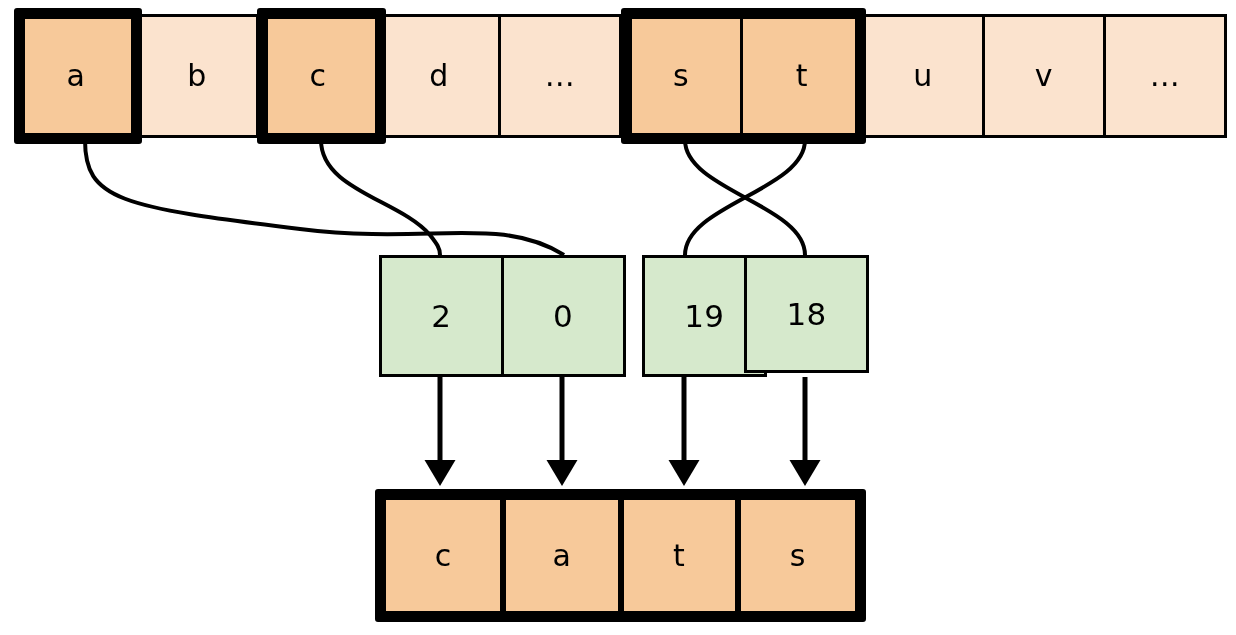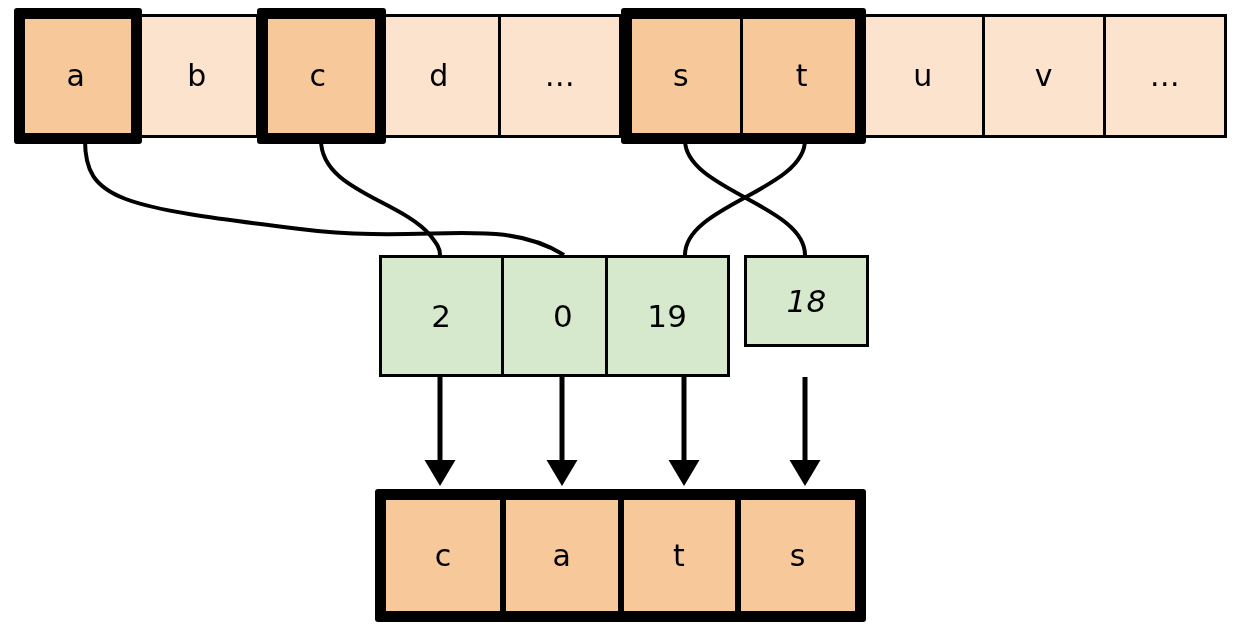--- a/index.html
+++ b/index.html
@@ -108,22 +108,22 @@
       <div class="cell alpha-cell" style="left: 1103px; top: 14px; width: 124px; height: 124px;">...</div>
     </div>
 
   <div class="thick-outline" style="left:14px; top:8px; width:128px; height:136px;"></div>
   <div class="thick-outline" style="left:257px; top:8px; width:129px; height:136px;"></div>
   <div class="thick-outline" style="left:621px; top:8px; width:245px; height:136px;"></div>
 
   <div id="index-row">
       <div class="cell index-cell" style="left: 379px; top: 255px; width: 124.75px; height: 122px;">2</div>
       <div class="cell index-cell" style="left: 500.75px; top: 255px; width: 124.75px; height: 122px;">0</div>
-      <div class="cell index-cell" style="left: 605px; top: 255px; width: 124.75px; height: 122px;">19</div>
-      <div class="cell index-cell" style="left: 744.25px; top: 255px; width: 124.75px; height: 92px; font-style: italic;">18</div>
+      <div class="cell index-cell" style="left: 642px; top: 255px; width: 124.75px; height: 122px;">19</div>
+      <div class="cell index-cell" style="left: 744.25px; top: 255px; width: 124.75px; height: 118px;">18</div>
     </div>
 
   <div class="result-outline" style="left:375px; top:489px; width:491px; height:133px;"></div>
   <div id="result-row">
       <div class="cell result-cell" style="left: 386px; top: 500px; width: 117.25px; height: 111px; border-left: none;">c</div>
       <div class="cell result-cell" style="left: 503.25px; top: 500px; width: 117.25px; height: 111px;">a</div>
       <div class="cell result-cell" style="left: 620.5px; top: 500px; width: 117.25px; height: 111px;">t</div>
       <div class="cell result-cell" style="left: 737.75px; top: 500px; width: 117.25px; height: 111px; border-right: none;">s</div>
     </div>
 

